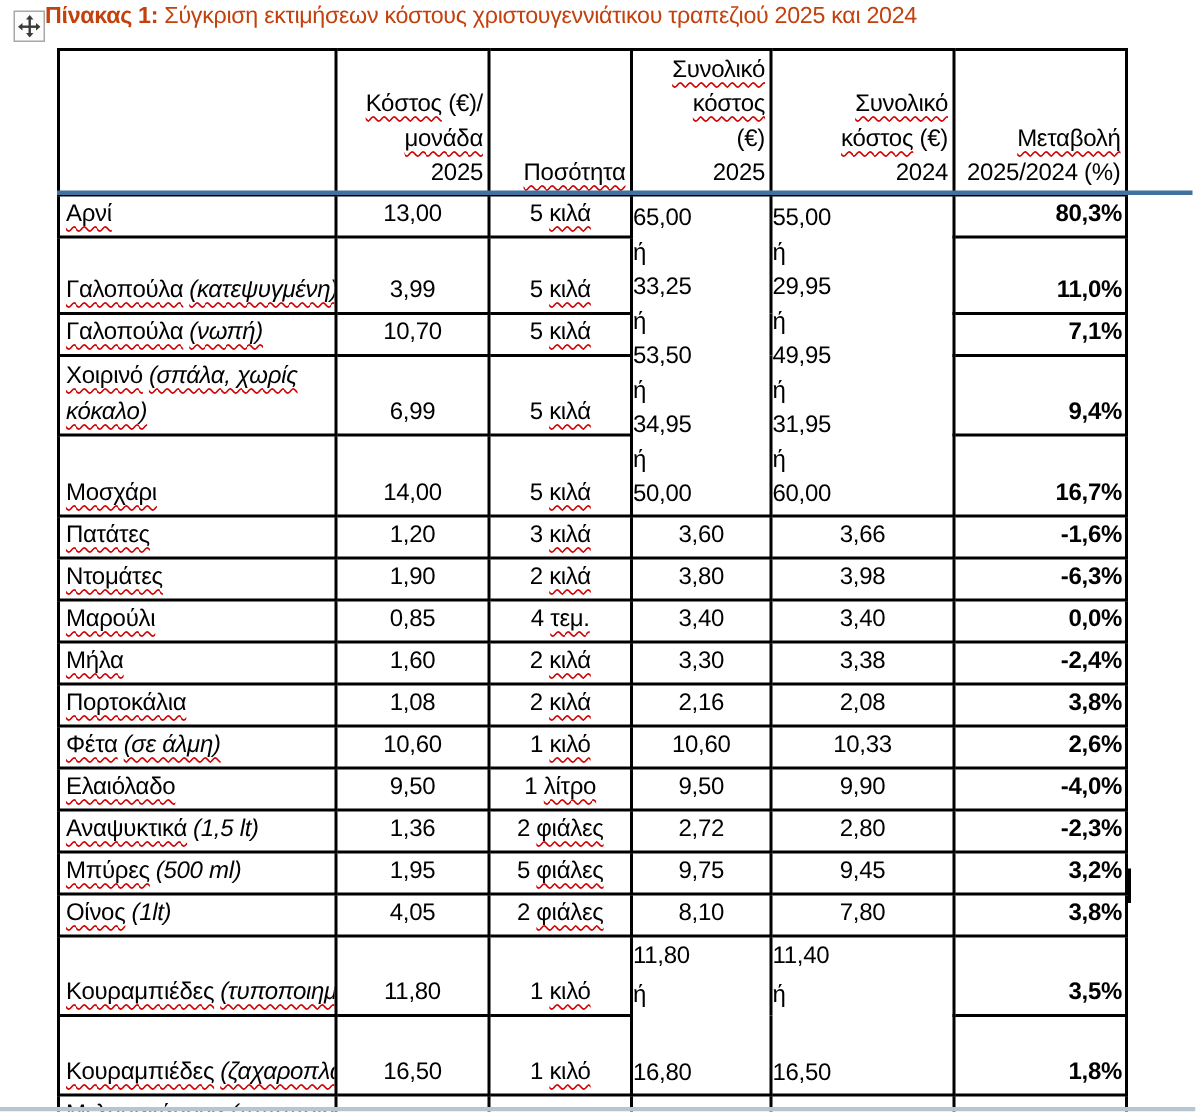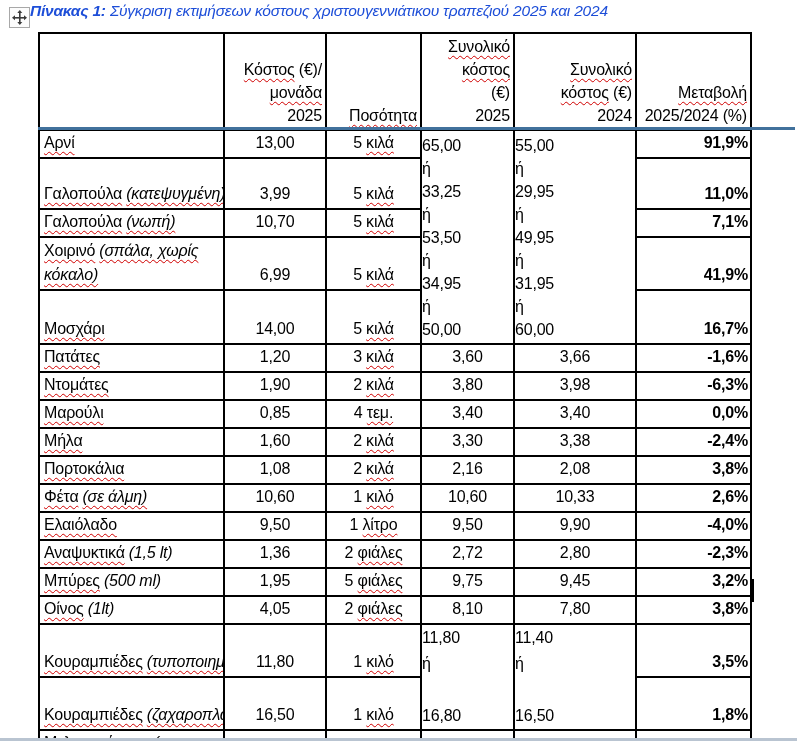--- a/index.html
+++ b/index.html
@@ -3,21 +3,21 @@
 <meta charset="utf-8">
 <style>
   html,body{margin:0;padding:0;}
   body{
     width:797px;height:741px;overflow:hidden;background:#ffffff;
     font-family:"Liberation Sans","DejaVu Sans",sans-serif;color:#000;
   }
   .canvas{position:relative;width:797px;height:741px;}
 
   
-  .caption{position:absolute;left:30px;top:2px;font-size:15.5px;letter-spacing:-0.2px;white-space:nowrap;color:#1d4ed8;font-style:italic;}
+  .caption{position:absolute;left:30px;top:2px;font-size:15.5px;letter-spacing:-0.2px;white-space:nowrap;color:#c2410c;}
   .caption b{font-weight:700;}
 
   
   .handle{position:absolute;left:9px;top:7px;width:21px;height:21px;box-sizing:border-box;
     border:1px solid #a8a8a8;background:#fcfcfc;display:flex;align-items:center;justify-content:center;}
 
   
   table.doc{position:absolute;left:38px;top:32px;width:712px;border-collapse:collapse;table-layout:fixed;}
   td{border:2px solid #000;padding:0 3px 2px 3px;vertical-align:bottom;
      font-size:16px;line-height:24px;letter-spacing:-0.2px;overflow:hidden;}
@@ -126,42 +126,42 @@
         <span class="ln">55,00</span>
             <span class="ln">ή</span>
             <span class="ln">29,95</span>
             <span class="ln">ή</span>
             <span class="ln">49,95</span>
             <span class="ln">ή</span>
             <span class="ln">31,95</span>
             <span class="ln">ή</span>
             <span class="ln">60,00</span>
       </td>
-      <td class="c6">91,9%</td>
+      <td class="c6">80,3%</td>
     </tr>
 
     <tr style="height:51px">
       <td class="c1"><span class="sq">Γαλοπούλα</span><span class="it sq">(κατεψυγμένη)</span></td>
       <td class="c2">3,99</td>
       <td class="c3"><span>5 </span><span class="sq">κιλά</span></td>
       <td class="c6">11,0%</td>
     </tr>
 
     <tr style="height:26px">
       <td class="c1"><span class="sq">Γαλοπούλα</span><span class="it sq">(νωπή)</span></td>
       <td class="c2">10,70</td>
       <td class="c3"><span>5 </span><span class="sq">κιλά</span></td>
       <td class="c6">7,1%</td>
     </tr>
 
     <tr style="height:53px">
       <td class="c1"><span class="sq">Χοιρινό</span><span class="it sq">(σπάλα, χωρίς κόκαλο)</span></td>
       <td class="c2">6,99</td>
       <td class="c3"><span>5 </span><span class="sq">κιλά</span></td>
-      <td class="c6">41,9%</td>
+      <td class="c6">9,4%</td>
     </tr>
 
     <tr style="height:54px">
       <td class="c1"><span class="sq">Μοσχάρι</span></td>
       <td class="c2">14,00</td>
       <td class="c3"><span>5 </span><span class="sq">κιλά</span></td>
       <td class="c6">16,7%</td>
     </tr>
 
     <tr style="height:27px">

